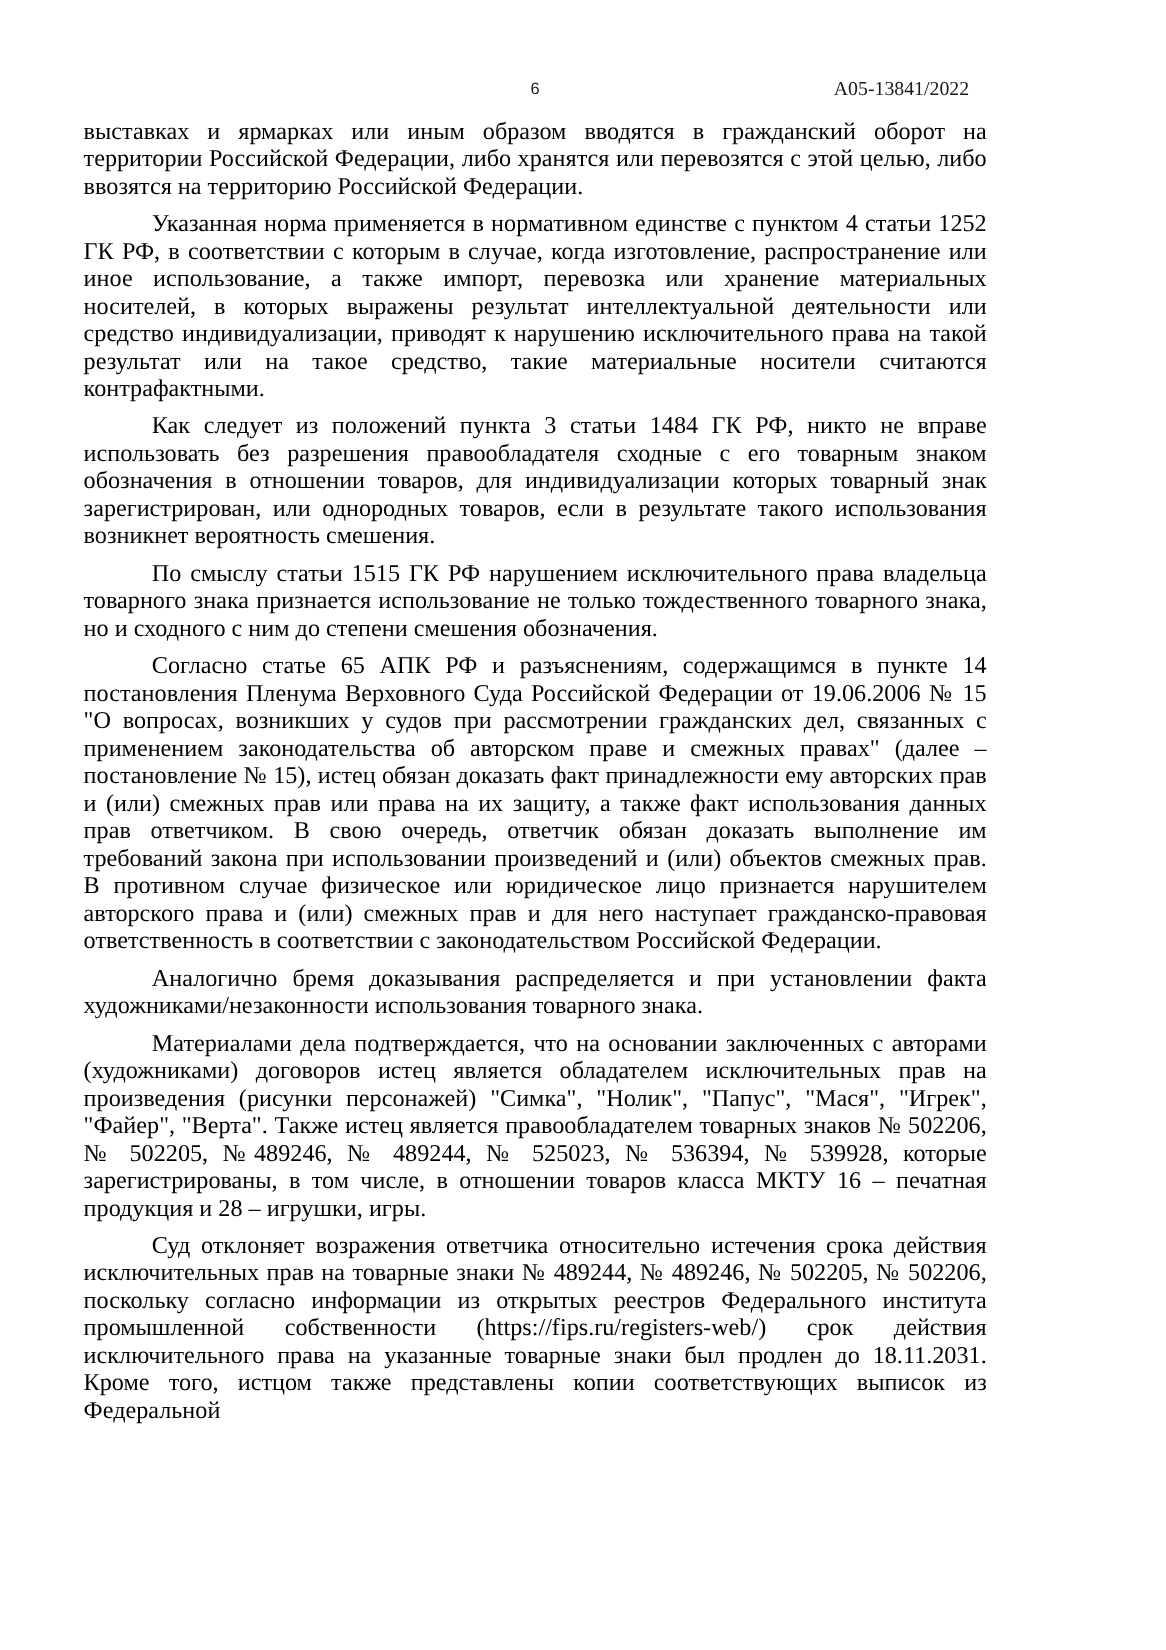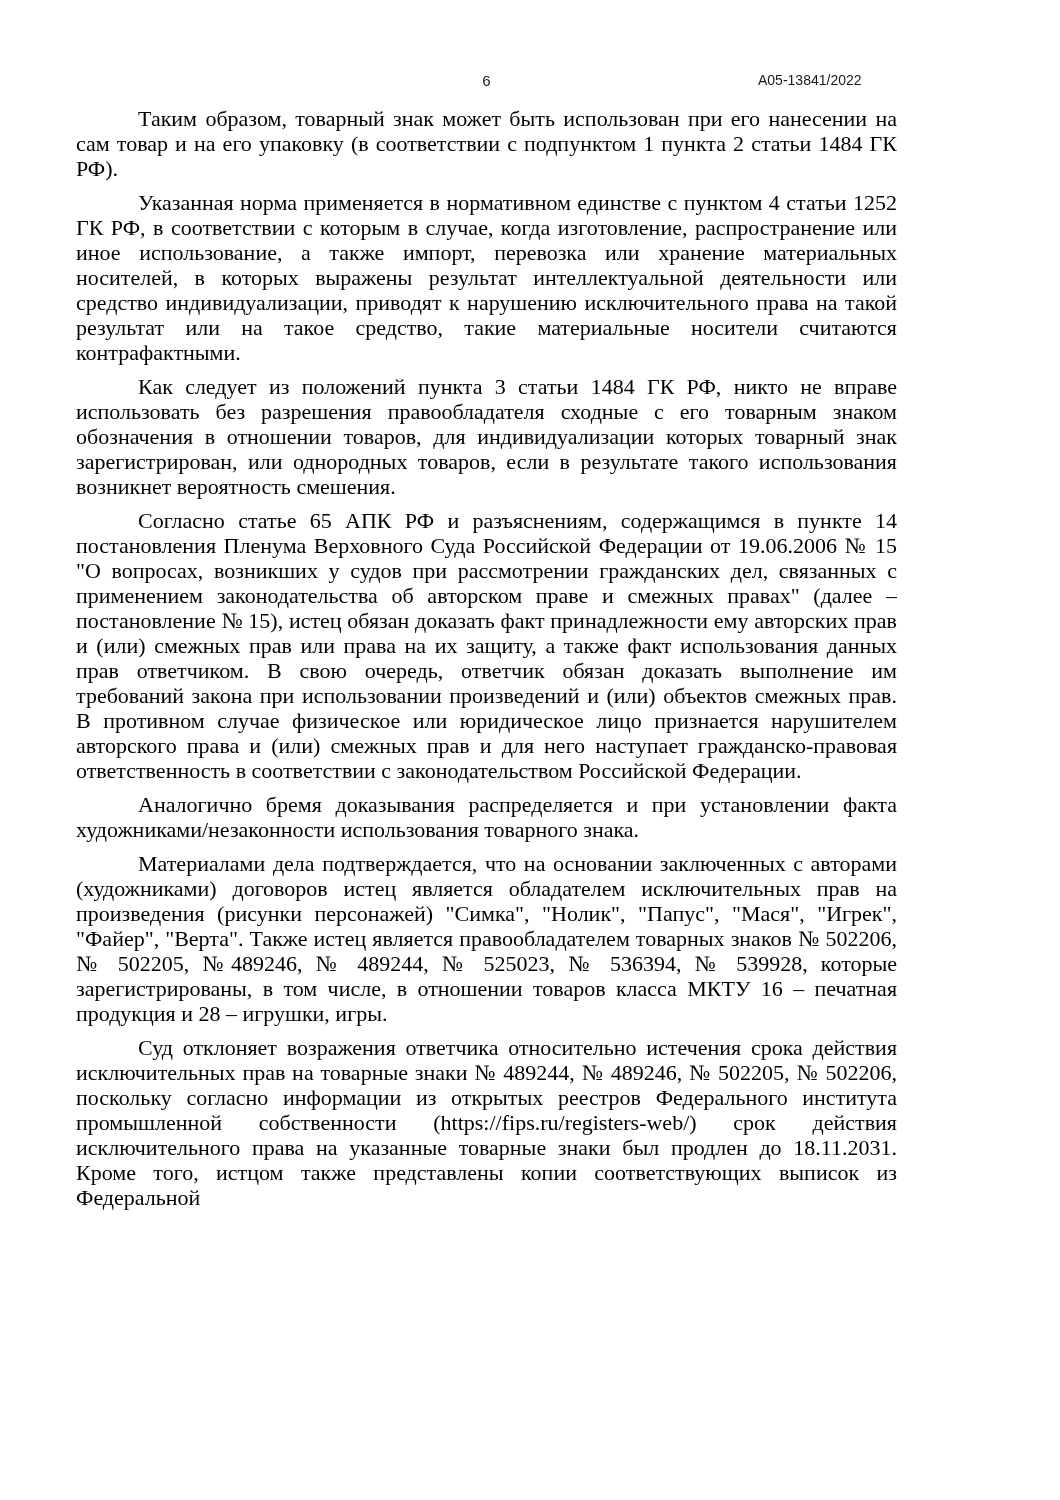--- a/index.html
+++ b/index.html
@@ -24,22 +24,22 @@
     text-align: center;
     font-family: "Liberation Sans", sans-serif;
     font-size: 15px;
     line-height: 17px;
     color: #1a1a1a;
   }
   .header-casenum {
     position: absolute;
     top: 72px;
     left: 758px;
-    font-family: Liberation Sans, sans-serif;
-    font-size: 14px;
+    font-family: Liberation Serif, serif;
+    font-size: 18px;
     line-height: 17px;
     color: #1a1a1a;
   }
   .doc-body {
     position: absolute;
     top: 106px;
     left: 76px;
     width: 821px;
     font-family: "Liberation Serif", serif;
     font-size: 22px;
@@ -59,21 +59,22 @@
   }
 </style>
 </head>
 <body>
 
 <div class="page">
   <div class="header-pagenum">6</div>
   <div class="header-casenum">А05-13841/2022</div>
 
   <div class="doc-body">
-    <p>Таким образом, товарный знак может быть использован при его нанесении на сам товар и на его упаковку (в соответствии с подпунктом 1 пункта 2 статьи 1484 ГК РФ).</p>
+    <p class="no-indent">выставках и ярмарках или иным образом вводятся в гражданский оборот на территории Российской Федерации, либо хранятся или перевозятся с этой целью, либо ввозятся на территорию Российской Федерации.</p>
     <p>Указанная норма применяется в нормативном единстве с пунктом 4 статьи 1252 ГК РФ, в соответствии с которым в случае, когда изготовление, распространение или иное использование, а также импорт, перевозка или хранение материальных носителей, в которых выражены результат интеллектуальной деятельности или средство индивидуализации, приводят к нарушению исключительного права на такой результат или на такое средство, такие материальные носители считаются контрафактными.</p>
     <p>Как следует из положений пункта 3 статьи 1484 ГК РФ, никто не вправе использовать без разрешения правообладателя сходные с его товарным знаком обозначения в отношении товаров, для индивидуализации которых товарный знак зарегистрирован, или однородных товаров, если в результате такого использования возникнет вероятность смешения.</p>
+    <p>По смыслу статьи 1515 ГК РФ нарушением исключительного права владельца товарного знака признается использование не только тождественного товарного знака, но и сходного с ним до степени смешения обозначения.</p>
     <p>Согласно статье 65 АПК РФ и разъяснениям, содержащимся в пункте 14 постановления Пленума Верховного Суда Российской Федерации от 19.06.2006 № 15 "О вопросах, возникших у судов при рассмотрении гражданских дел, связанных с применением законодательства об авторском праве и смежных правах" (далее – постановление № 15), истец обязан доказать факт принадлежности ему авторских прав и (или) смежных прав или права на их защиту, а также факт использования данных прав ответчиком. В свою очередь, ответчик обязан доказать выполнение им требований закона при использовании произведений и (или) объектов смежных прав. В противном случае физическое или юридическое лицо признается нарушителем авторского права и (или) смежных прав и для него наступает гражданско-правовая ответственность в соответствии с законодательством Российской Федерации.</p>
     <p>Аналогично бремя доказывания распределяется и при установлении факта художниками/незаконности использования товарного знака.</p>
     <p>Материалами дела подтверждается, что на основании заключенных с авторами (художниками) договоров истец является обладателем исключительных прав на произведения (рисунки персонажей) "Симка", "Нолик", "Папус", "Мася", "Игрек", "Файер", "Верта". Также истец является правообладателем товарных знаков № 502206, № 502205, №489246, № 489244, № 525023, № 536394, № 539928, которые зарегистрированы, в том числе, в отношении товаров класса  МКТУ 16 – печатная продукция и  28 – игрушки, игры.</p>
     <p>Суд отклоняет возражения ответчика относительно истечения срока действия исключительных прав на товарные знаки № 489244, № 489246, № 502205,  № 502206, поскольку согласно информации из открытых реестров Федерального института промышленной собственности (https://fips.ru/registers-web/) срок действия исключительного права на указанные товарные знаки был продлен до 18.11.2031. Кроме того, истцом также представлены копии соответствующих выписок из Федеральной</p>
   </div>
 </div>
 
 </body></html>

